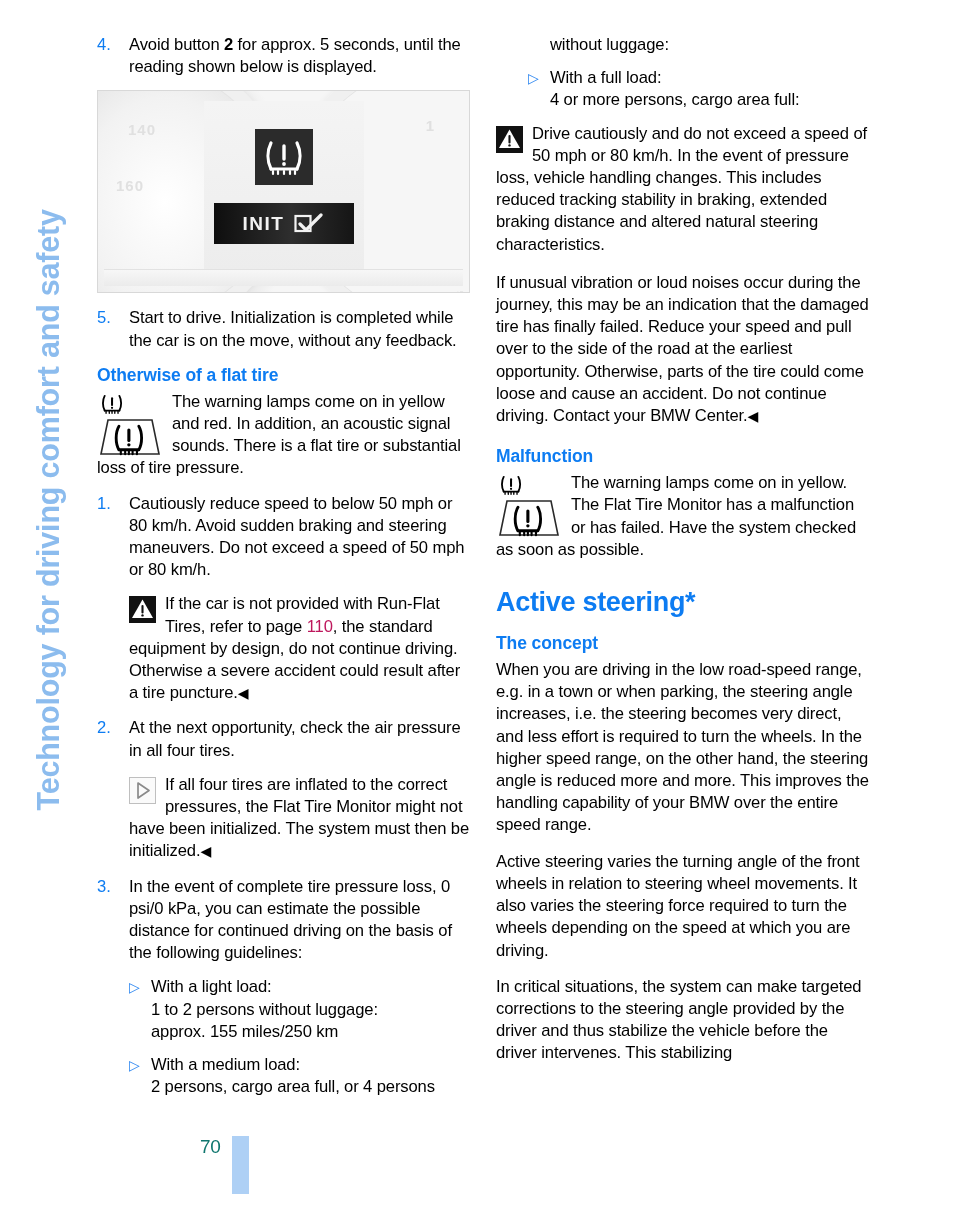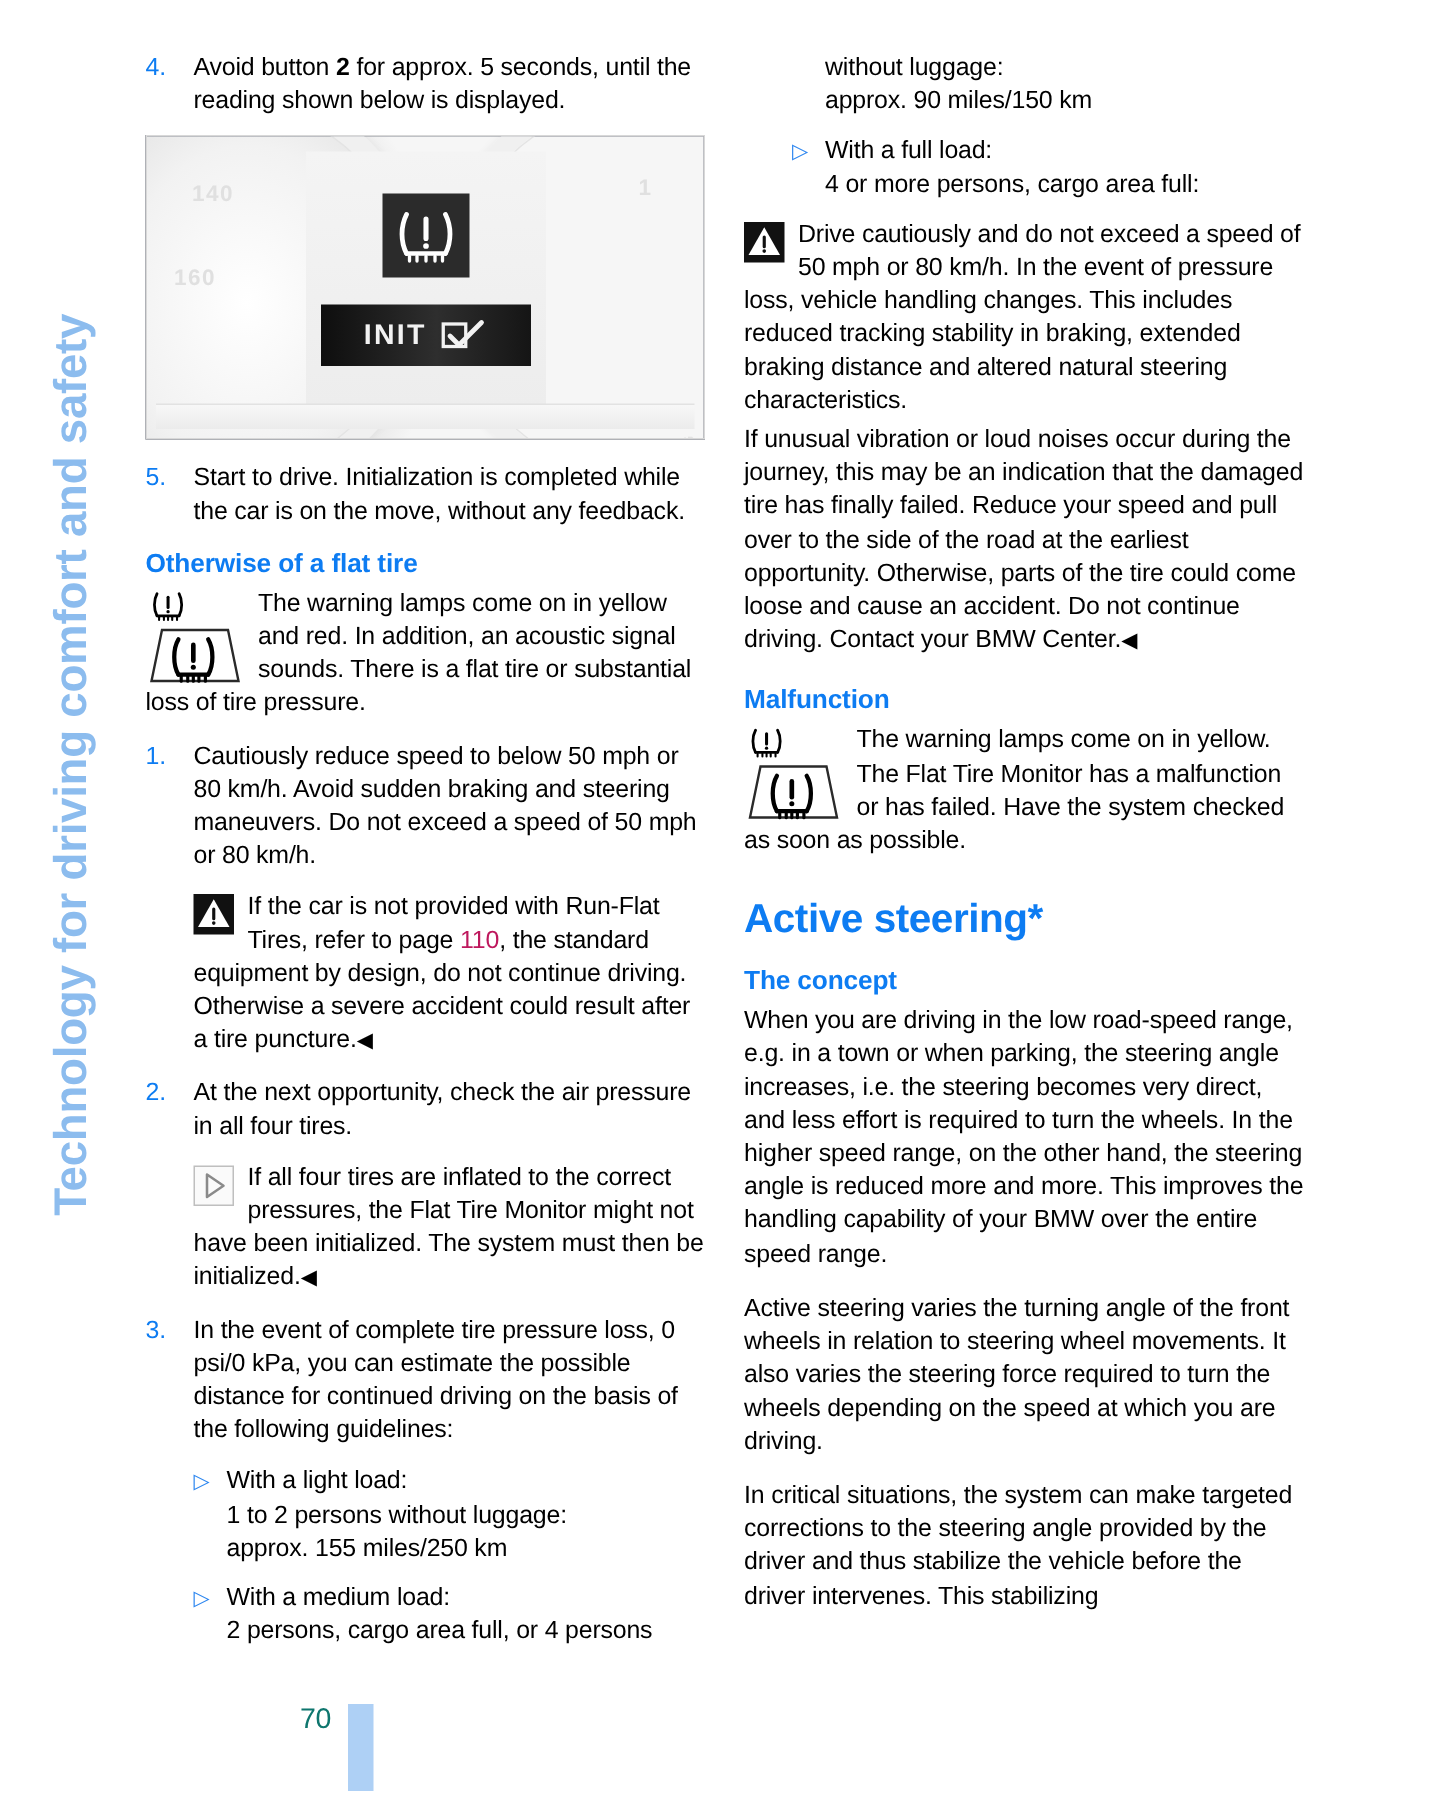--- a/index.html
+++ b/index.html
@@ -154,21 +154,21 @@
     display: block;
   }
 
   
   .figure {
     position: relative;
     width: 373px;
     height: 203px;
     margin: 8px 0 14px 0;
     border: 1px solid #D8D8D8;
-    background: #0f172a;
+    background: #c2410c;
     box-sizing: border-box;
     overflow: hidden;
   }
   .fig-cluster {
     position: absolute;
     inset: 0;
     background:
       radial-gradient(ellipse 150px 190px at 18% 55%, #ffffff 0%, #f2f2f2 55%, #e9e9e9 72%, #f6f6f6 86%),
       radial-gradient(ellipse 150px 190px at 86% 55%, #ffffff 0%, #f2f2f2 55%, #e9e9e9 72%, #f6f6f6 86%),
       linear-gradient(#fbfbfb, #f1f1f1);
@@ -426,32 +426,31 @@
       <div>2 persons, cargo area full, or 4 persons</div>
     </div>
   </div>
 
 </div>
 
 <div class="col col-right">
 
   <div class="p" style="padding-left:54px;margin-bottom:11px;">
     <div>without luggage:</div>
-    <div>approx. 90 miles/150 km</div>
   </div>
 
   <div class="sub-bullet" style="padding-left:32px;">
     <div class="tri">▷</div>
     <div class="sb-text">
       <div>With a full load:</div>
       <div>4 or more persons, cargo area full:</div>
     </div>
   </div>
 
-  <div class="note" style="margin-bottom:4px;">
+  <div class="note" style="margin-bottom:16px;">
     <span class="ic">
       <span class="icon-warning">
         <svg width="27" height="27" viewBox="0 0 27 27" aria-hidden="true">
           <path d="M13.5 3.5 L24 22 L3 22 Z" fill="#ffffff"></path>
           <line x1="13.5" y1="10" x2="13.5" y2="16.5" stroke="#111111" stroke-width="2.1" stroke-linecap="round"></line>
           <circle cx="13.5" cy="19.4" r="1.2" fill="#111111"></circle>
         </svg>
       </span>
     </span>
     <span>Drive cautiously and do not exceed a speed of 50 mph or 80 km/h. In the event of pressure loss, vehicle handling changes. This includes reduced tracking stability in braking, extended braking distance and altered natural steering characteristics.</span>

